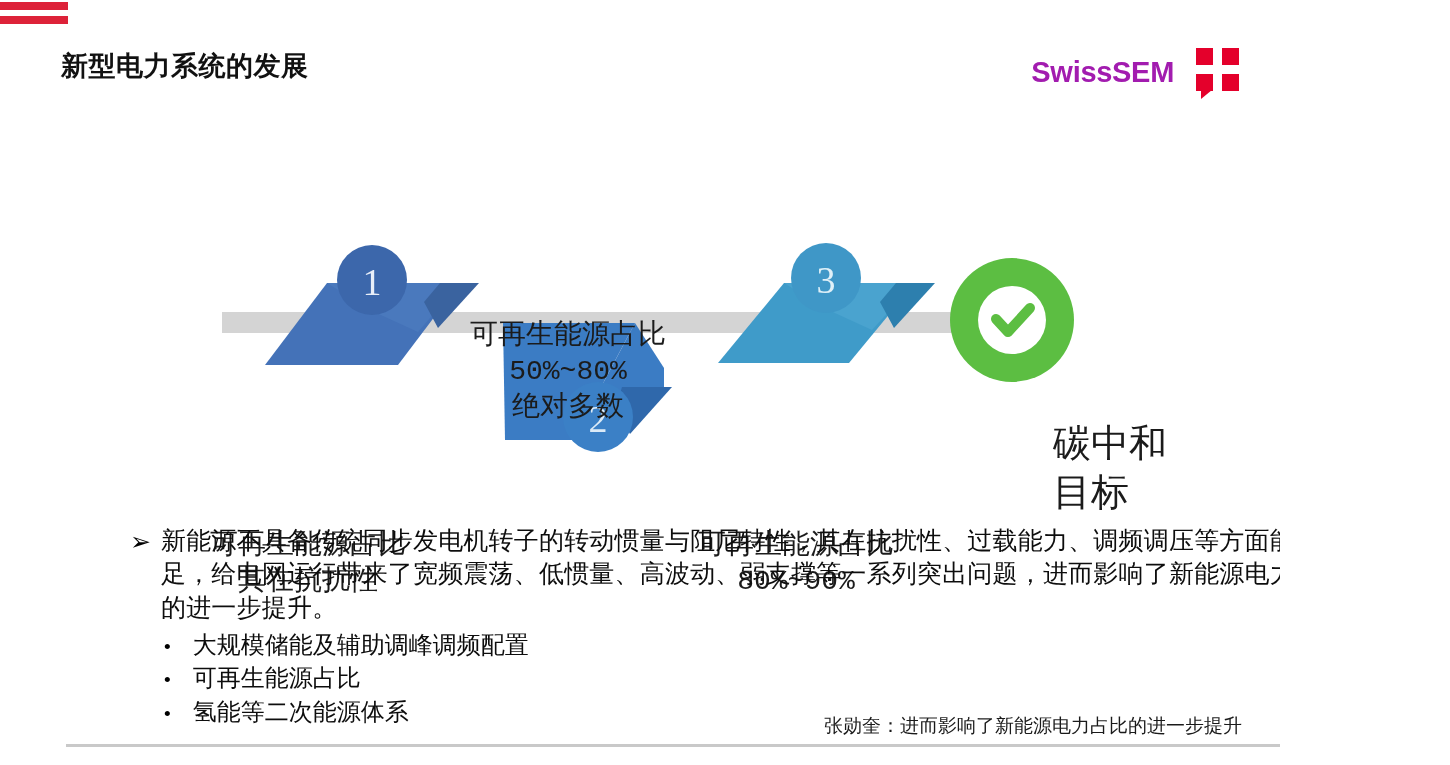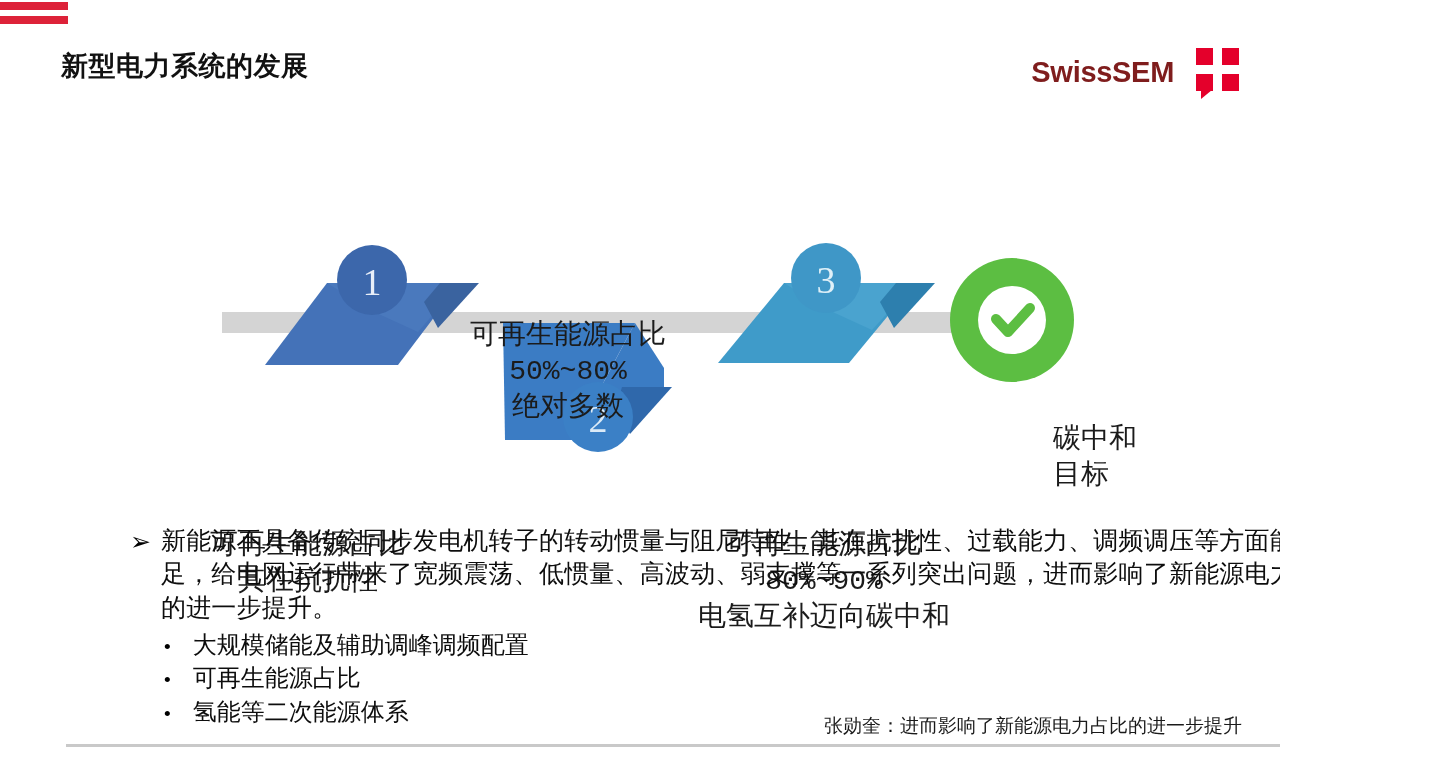--- a/index.html
+++ b/index.html
@@ -42,21 +42,21 @@
     position: absolute;
     right: 38px;
     top: 48px;
     display: flex;
     align-items: center;
     gap: 22px;
   }
   .brand-name {
     font-size: 29px;
     font-weight: bold;
-    color: #7f1d1d;
+    color: #a21caf;
     letter-spacing: -0.3px;
     white-space: nowrap;
   }
   .brand-mark {
     position: relative;
     width: 46px;
     height: 48px;
   }
   .brand-mark .sq {
     position: absolute;
@@ -101,21 +101,21 @@
     color: #1b1b1b;
     text-align: center;
     line-height: 1.28;
     white-space: nowrap;
   }
   .dg-text .ln { display: block; }
 
   #cap-top   { left: 470px;  top: 168px; font-size: 28px; }
   #cap-one   { left: 210px;  top: 378px; font-size: 28px; }
   #cap-three { left: 698px;  top: 378px; font-size: 28px; }
-  #cap-goal  { left: 1053px; top: 272px; font-size: 28px; text-align: left; }
+  #cap-goal  { left: 1053px; top: 272px; font-size: 38px; text-align: left; }
 
   
   .body-block {
     position: absolute;
     left: 130px;
     top: 524px;
     width: 1230px;
   }
   .lead-row {
     display: flex;
@@ -233,21 +233,20 @@
     </div>
 
     <div class="dg-text" id="cap-one">
       <span class="ln">可再生能源占比</span>
       <span class="ln">其在抗扰性</span>
     </div>
 
     <div class="dg-text" id="cap-three">
       <span class="ln">可再生能源占比</span>
       <span class="ln">80%~90%</span>
-      <span class="ln">电氢互补迈向碳中和</span>
     </div>
 
     <div class="dg-text" id="cap-goal">
       <span class="ln">碳中和</span>
       <span class="ln">目标</span>
     </div>
   </div>
 
   <div class="body-block">
     <div class="lead-row">

